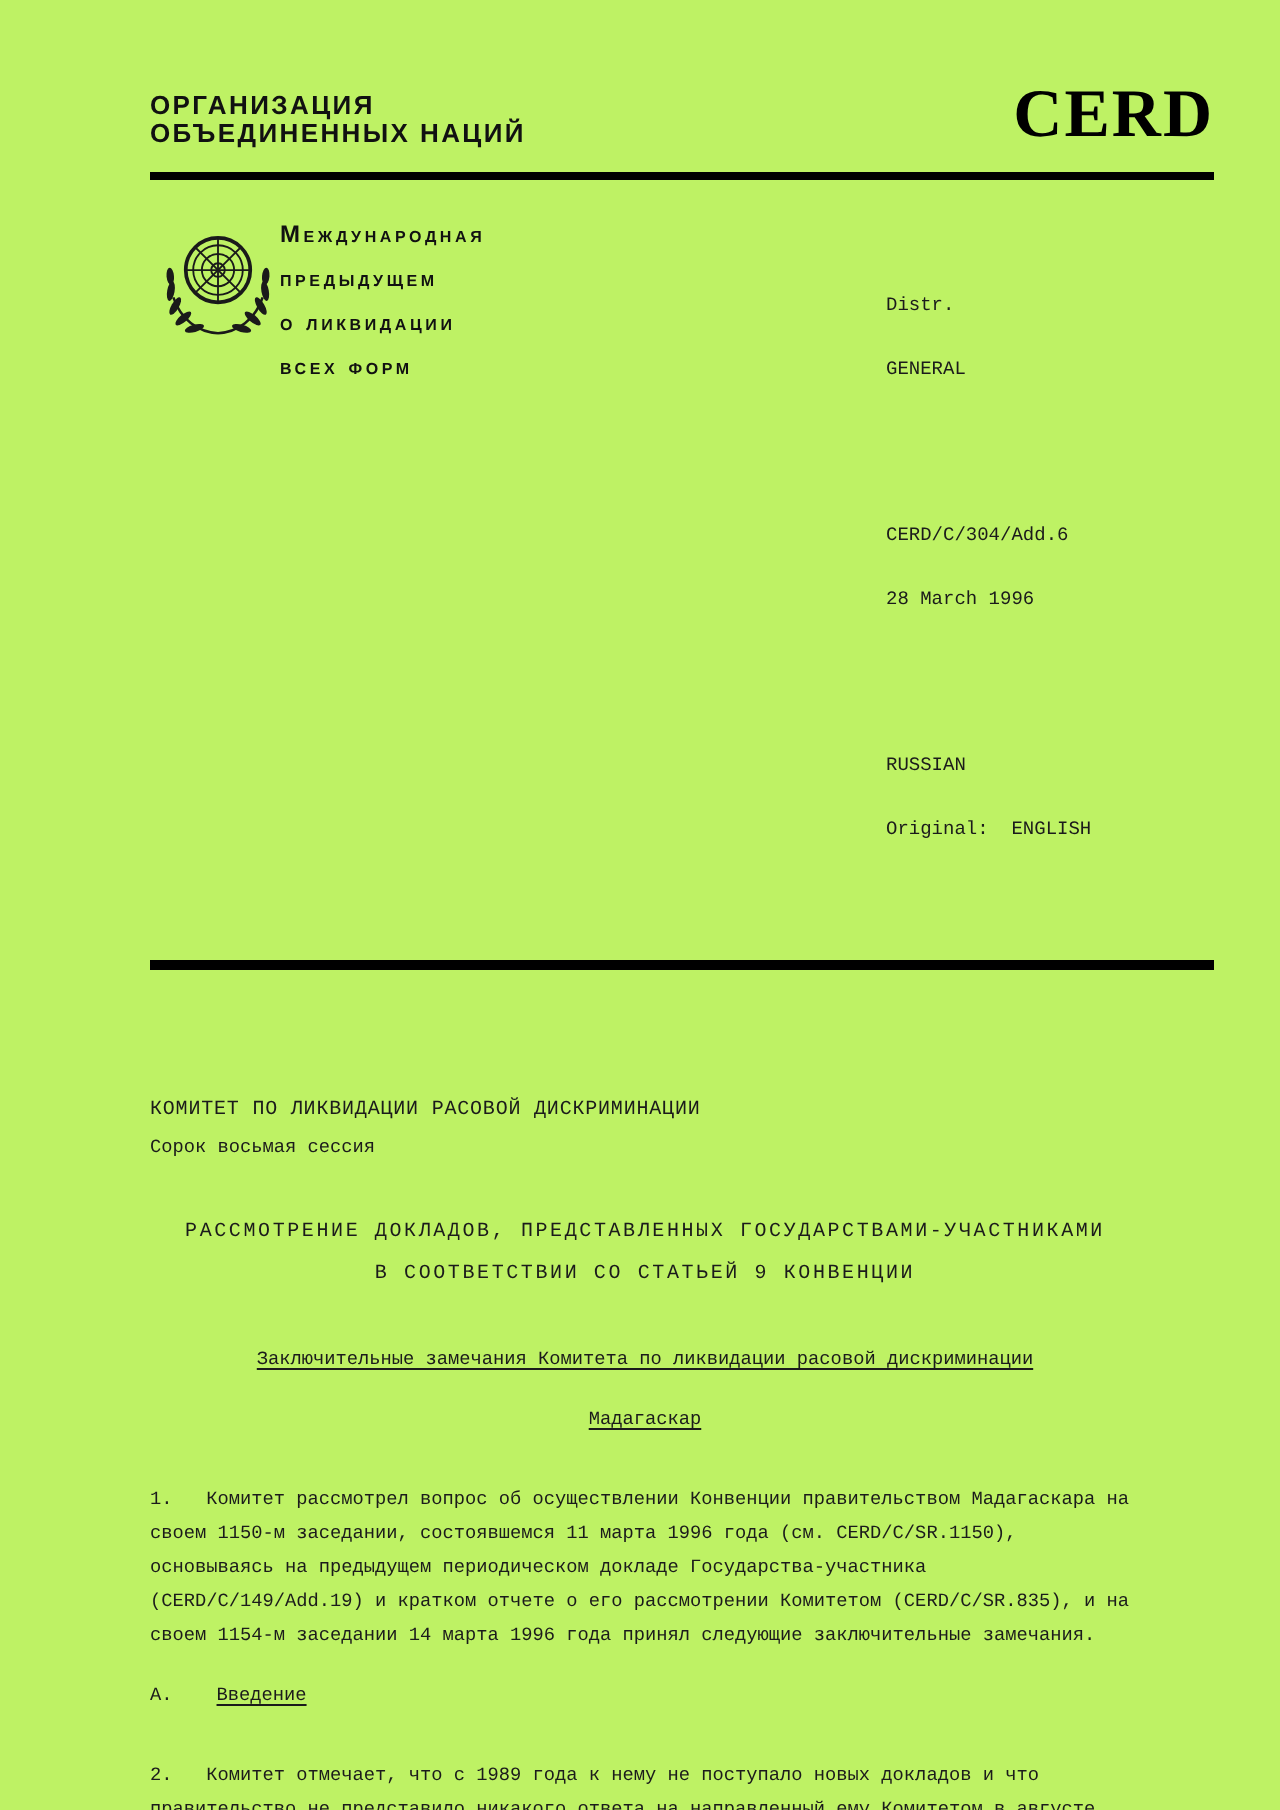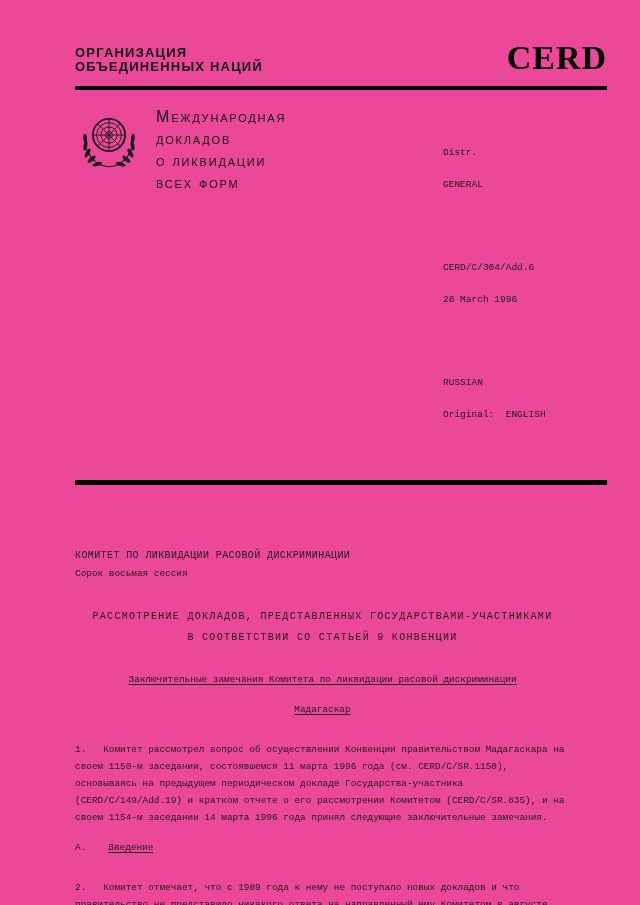--- a/index.html
+++ b/index.html
@@ -1,38 +1,38 @@
 <!DOCTYPE html>
 <html><head>
 <meta charset="utf-8">
 <style>
   * { margin:0; padding:0; box-sizing:border-box; }
   html,body { background:#ffffff; }
   .page {
-    width:640px; height:905px; background:#ec4899; color:#1b1b1b;
+    width:640px; height:905px; background:#bef264; color:#1b1b1b;
     font-family:"Liberation Mono","DejaVu Sans Mono",monospace;
     position:relative; overflow:hidden; margin:0 auto;
   }
   .header { display:flex; justify-content:space-between; align-items:flex-start; padding:46px 33px 0 75px; }
   .org {
     font-family:"Liberation Sans","DejaVu Sans",sans-serif; font-weight:bold;
     font-size:13px; letter-spacing:1.2px; line-height:14px; color:#111;
   }
   .acronym {
     font-family:"Liberation Serif","DejaVu Serif",serif; font-weight:bold;
     font-size:34px; line-height:30px; letter-spacing:1px; color:#000; margin-top:-3px;
   }
   .rule { height:4px; background:#000; margin:12px 33px 0 75px; }
   .rule2 { height:5px; background:#000; margin:8px 33px 0 75px; }
 
   .masthead { display:flex; padding:16px 33px 0 78px; }
   .emblem { width:62px; height:64px; flex:0 0 auto; margin-top:2px; }
   .conv-title {
-    margin-left:16px; font-family:"Liberation Sans","DejaVu Sans",sans-serif;
-    font-variant:small-caps; font-size:16px; letter-spacing:1.8px; line-height:22px; color:#111;
+    margin-left:0; font-family:"Liberation Sans","DejaVu Sans",sans-serif;
+    font-variant:small-caps; font-size:12px; letter-spacing:1.8px; line-height:22px; color:#111;font-weight:bold;
   }
   .distr { margin-left:auto; width:164px; font-size:9.5px; line-height:10.5px; white-space:pre;font-family:Liberation Mono, monospace; }
   .distr .group { margin-bottom:10px; }
 
   .docbody { padding:0 70px 0 75px; font-size:9.4px; }
   .committee { margin-top:65px; font-size:10px; letter-spacing:0.4px; }
   .session { margin-top:7px; font-size:9.4px; }
   .heading { margin-top:27px; text-align:center; font-size:10px; letter-spacing:1.3px; line-height:21px; }
   .subheading { margin-top:26px; text-align:center; font-size:9.4px; }
   .country { margin-top:19px; text-align:center; font-size:9.4px; }
@@ -81,21 +81,21 @@
         <ellipse cx="69" cy="89" rx="8" ry="3" transform="rotate(15 69 89)"></ellipse>
         <ellipse cx="78" cy="81" rx="8" ry="3" transform="rotate(40 78 81)"></ellipse>
         <ellipse cx="84.5" cy="71" rx="8" ry="3" transform="rotate(60 84.5 71)"></ellipse>
         <ellipse cx="88" cy="59" rx="8" ry="3" transform="rotate(80 88 59)"></ellipse>
         <ellipse cx="88.5" cy="47" rx="7" ry="3" transform="rotate(95 88.5 47)"></ellipse>
       </g>
     </svg>
 
     <div class="conv-title">
       <div>Международная</div>
-      <div>докладов</div>
+      <div>предыдущем</div>
       <div>о ликвидации</div>
       <div>всех форм</div>
     </div>
 
     <div class="distr">
       <div class="group">
         <div>Distr.</div>
         <div>GENERAL</div>
       </div>
       <div class="group">

